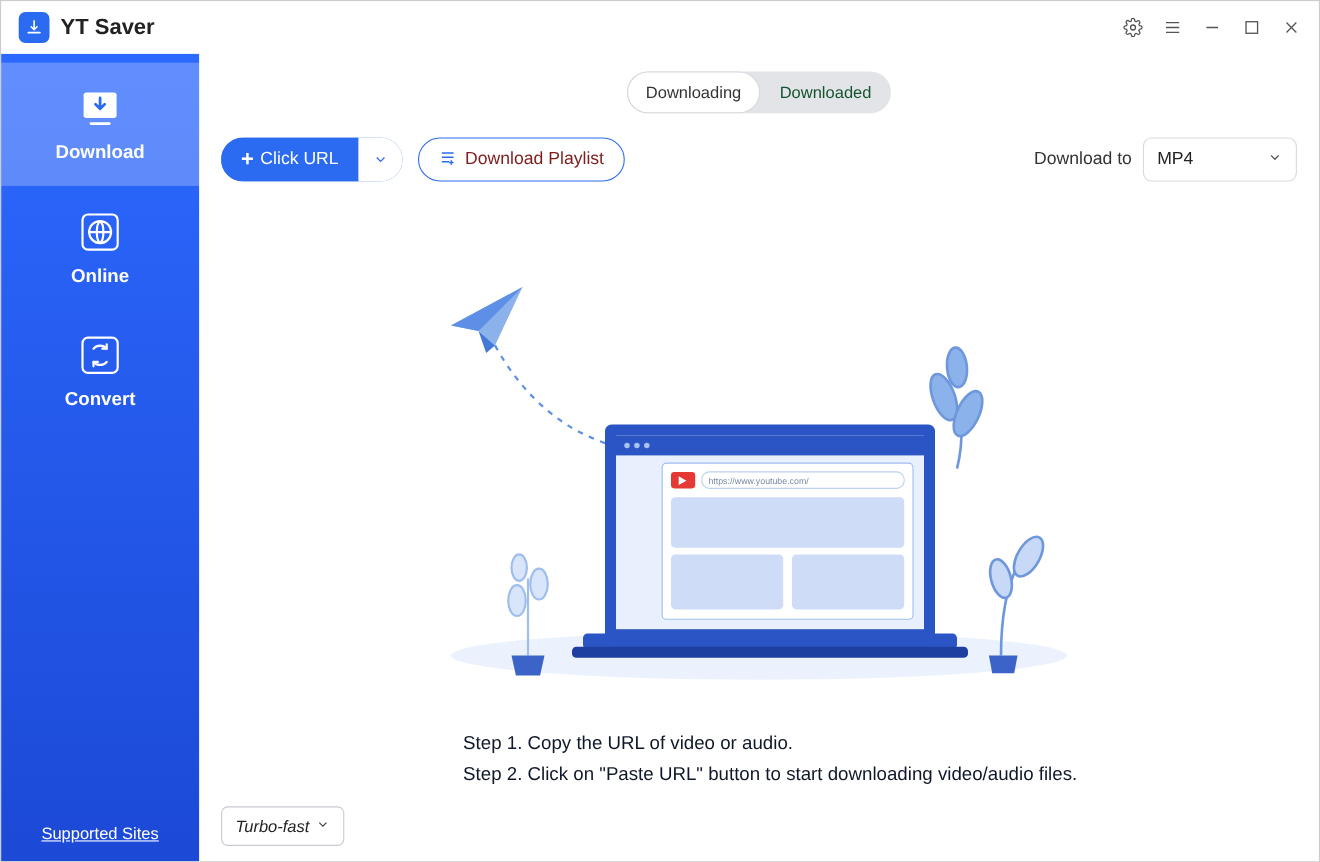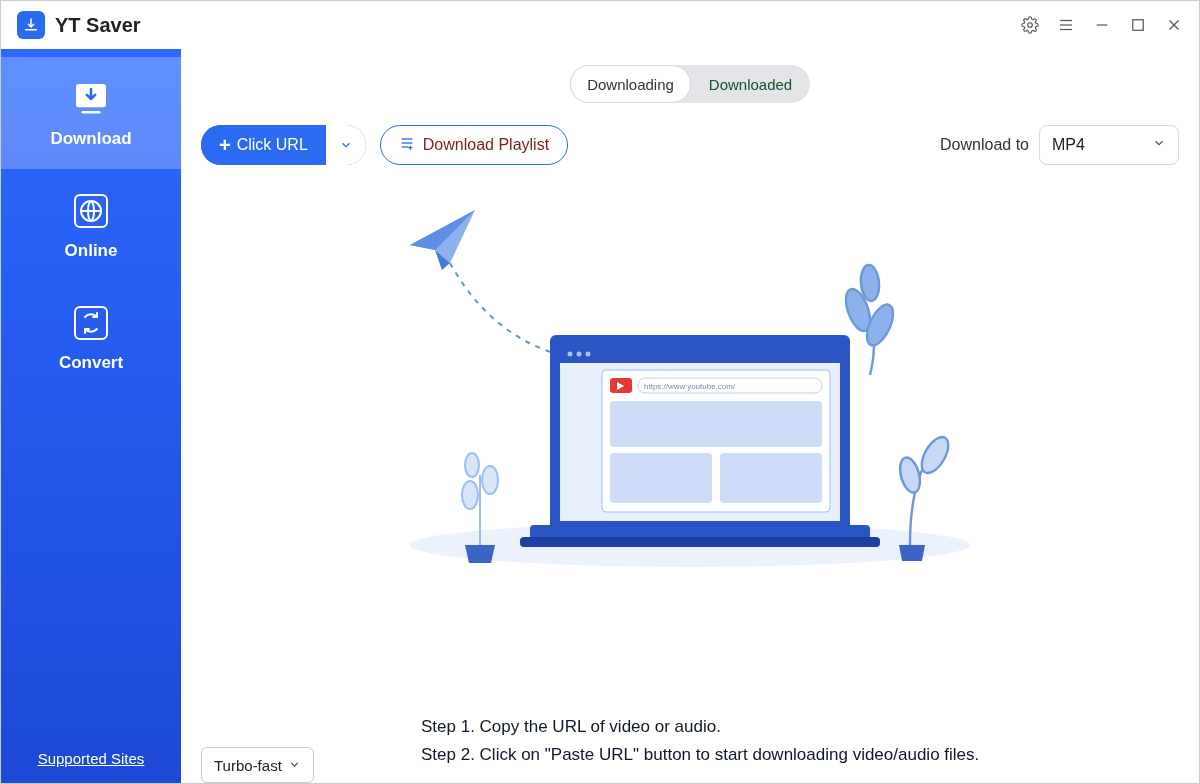--- a/index.html
+++ b/index.html
@@ -38,25 +38,25 @@
   .paste-main { background:#2b6bf2; color:#fff; display:flex; align-items:center; padding:0 18px; gap:6px; font-size:16px; font-weight:500;}
   .paste-drop { background:#fff; color:#2b6bf2; display:flex; align-items:center; justify-content:center; width:40px;}
   .paste-drop svg{width:14px;height:14px;stroke:#2b6bf2;fill:none;stroke-width:2;}
   .playlist-btn { height:40px; border:1px solid #2b6bf2; color:#7f1d1d; border-radius:20px; display:flex; align-items:center; padding:0 18px; gap:8px; font-size:16px; cursor:pointer;}
   .playlist-btn svg{width:16px;height:16px;stroke:#2b6bf2;fill:none;stroke-width:2;}
   .dl-to { display:flex; align-items:center; gap:10px;}
   .dl-to-lbl { font-size:16px; color:#333;}
   .format-select { height:40px; border:1px solid #d6d9de; border-radius:8px; display:flex; align-items:center; justify-content:space-between; padding:0 12px; min-width:140px; cursor:pointer;}
   .format-select svg{width:14px;height:14px;stroke:#555;fill:none;stroke-width:2;}
   
-  .illus-area { flex:1; display:flex; flex-direction:column; align-items:center; justify-content:space-between; }
+  .illus-area { flex:1; display:flex; flex-direction:column; align-items:center; justify-content:center; }
   .illus-svg { width:620px; height:420px; margin-top:0;}
   .steps { margin-top:16px; font-size:17px; line-height:28px; color:#0f172a; align-self:stretch; padding-left:220px;}
   
-  .footer-row { position:absolute; left:200px; bottom:0; }
+  .footer-row { position:absolute; left:200px; bottom:14px;font-style:italic; }
   .speed-select { height:36px; border:1px solid #c7cbd1; border-radius:6px; display:flex; align-items:center; gap:6px; padding:0 12px; font-size:15px; cursor:pointer;}
   .speed-select svg{width:13px;height:13px;stroke:#444;fill:none;stroke-width:2;}
 </style>
 </head>
 <body>
 
 <div class="titlebar">
   <div class="title-left">
     <span class="logo">
       <svg viewBox="0 0 24 24">

